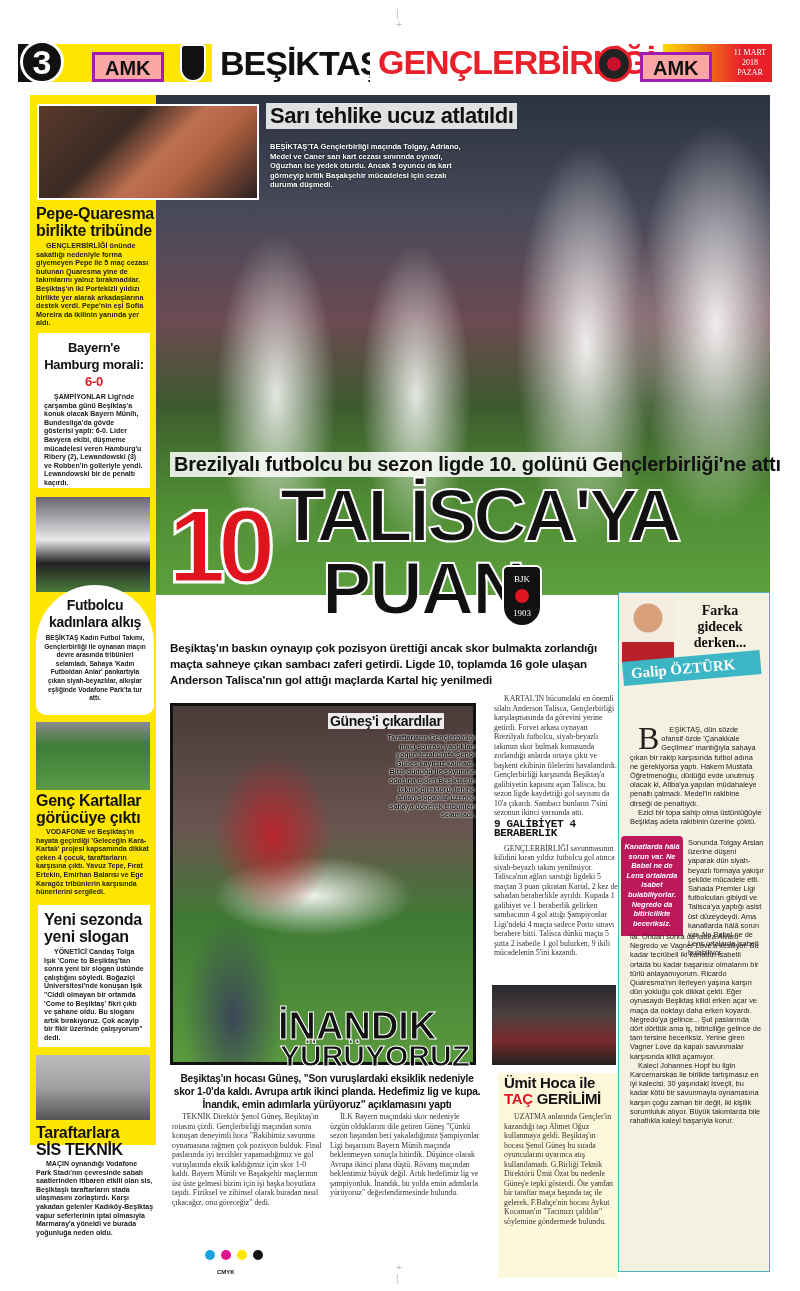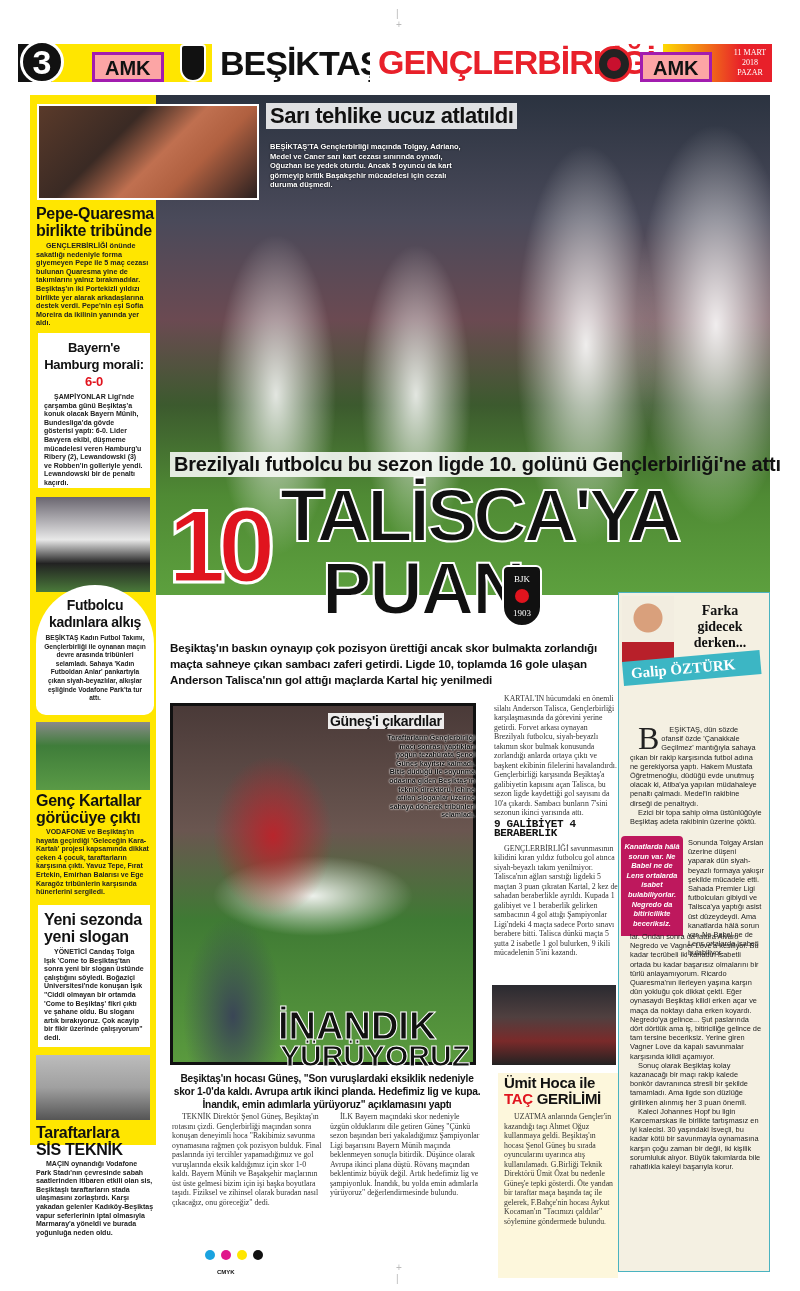--- a/index.html
+++ b/index.html
@@ -214,21 +214,20 @@
 <div class="col-text">
   <p class="first">BEŞİKTAŞ, dün sözde ofansif özde 'Çanakkale Geçilmez' mantığıyla sahaya çıkan bir rakip karşısında futbol adına ne gerekiyorsa yaptı. Hakem Mustafa Öğretmenoğlu, düdüğü evde unutmuş olacak ki, Atiba'ya yapılan müdahaleye penaltı çalmadı. Medel'in rakibine dirseği de penaltıydı.</p>
   <p>Ezici bir topa sahip olma üstünlüğüyle Beşiktaş adeta rakibinin üzerine çöktü.</p>
 </div>
 <div class="callout">Kanatlarda hâlâ sorun var. Ne Babel ne de Lens ortalarda isabet bulabiliyorlar. Negredo da bitiricilikte beceriksiz.</div>
 <div class="col-text2">
     <p>Sonunda Tolgay Arslan üzerine düşeni yaparak dün siyah-beyazlı formaya yakışır şekilde mücadele etti. Sahada Premier Ligi futbolcuları gibiydi ve Talisca'ya yaptığı asist üst düzeydeydi. Ama kanatlarda hâlâ sorun var. Ne Babel ne de Lens ortalarda isabeti bulabiliyor-</p>
   </div>
 <div class="col-text3">
   <div>lar. Ondan sonra da fatura Alvaro Negredo ve Vagner Love'a kesiliyor. Bu kadar tecrübeli iki kanadın isabetli ortada bu kadar başarısız olmalarını bir türlü anlayamıyorum. Ricardo Quaresma'nın ilerleyen yaşına karşın dün yokluğu çok dikkat çekti. Eğer oynasaydı Beşiktaş kilidi erken açar ve maça da noktayı daha erken koyardı. Negredo'ya gelince... Şut paslarında dört dörtlük ama iş, bitiriciliğe gelince de tam tersine beceriksiz. Yerine giren Vagner Love da kapalı savunmalar karşısında kilidi açamıyor.</div>
-  <p>Sonuç olarak Beşiktaş kolay kazanacağı bir maçı rakip kalede bonkör davranınca stresli bir şekilde tamamladı. Ama ligde son düzlüğe girilirken alınmış her 3 puan önemli.</p>
   <p>Kaleci Johannes Hopf bu ligin Karcemarskas ile birlikte tartışmasız en iyi kalecisi. 30 yaşındaki İsveçli, bu kadar kötü bir savunmayla oynamasına karşın çoğu zaman bir değil, iki kişilik sorumluluk alıyor. Büyük takımlarda bile rahatlıkla kaleyi başarıyla korur.</p>
 </div>
 
 <div class="cmyk">
   <span style="background:#1aa3e0;"></span>
   <span style="background:#e0148c;"></span>
   <span style="background:#ffe600;"></span>
   <span style="background:#111;"></span>
 </div>
 <div class="cmyk-label">CMYK</div>

